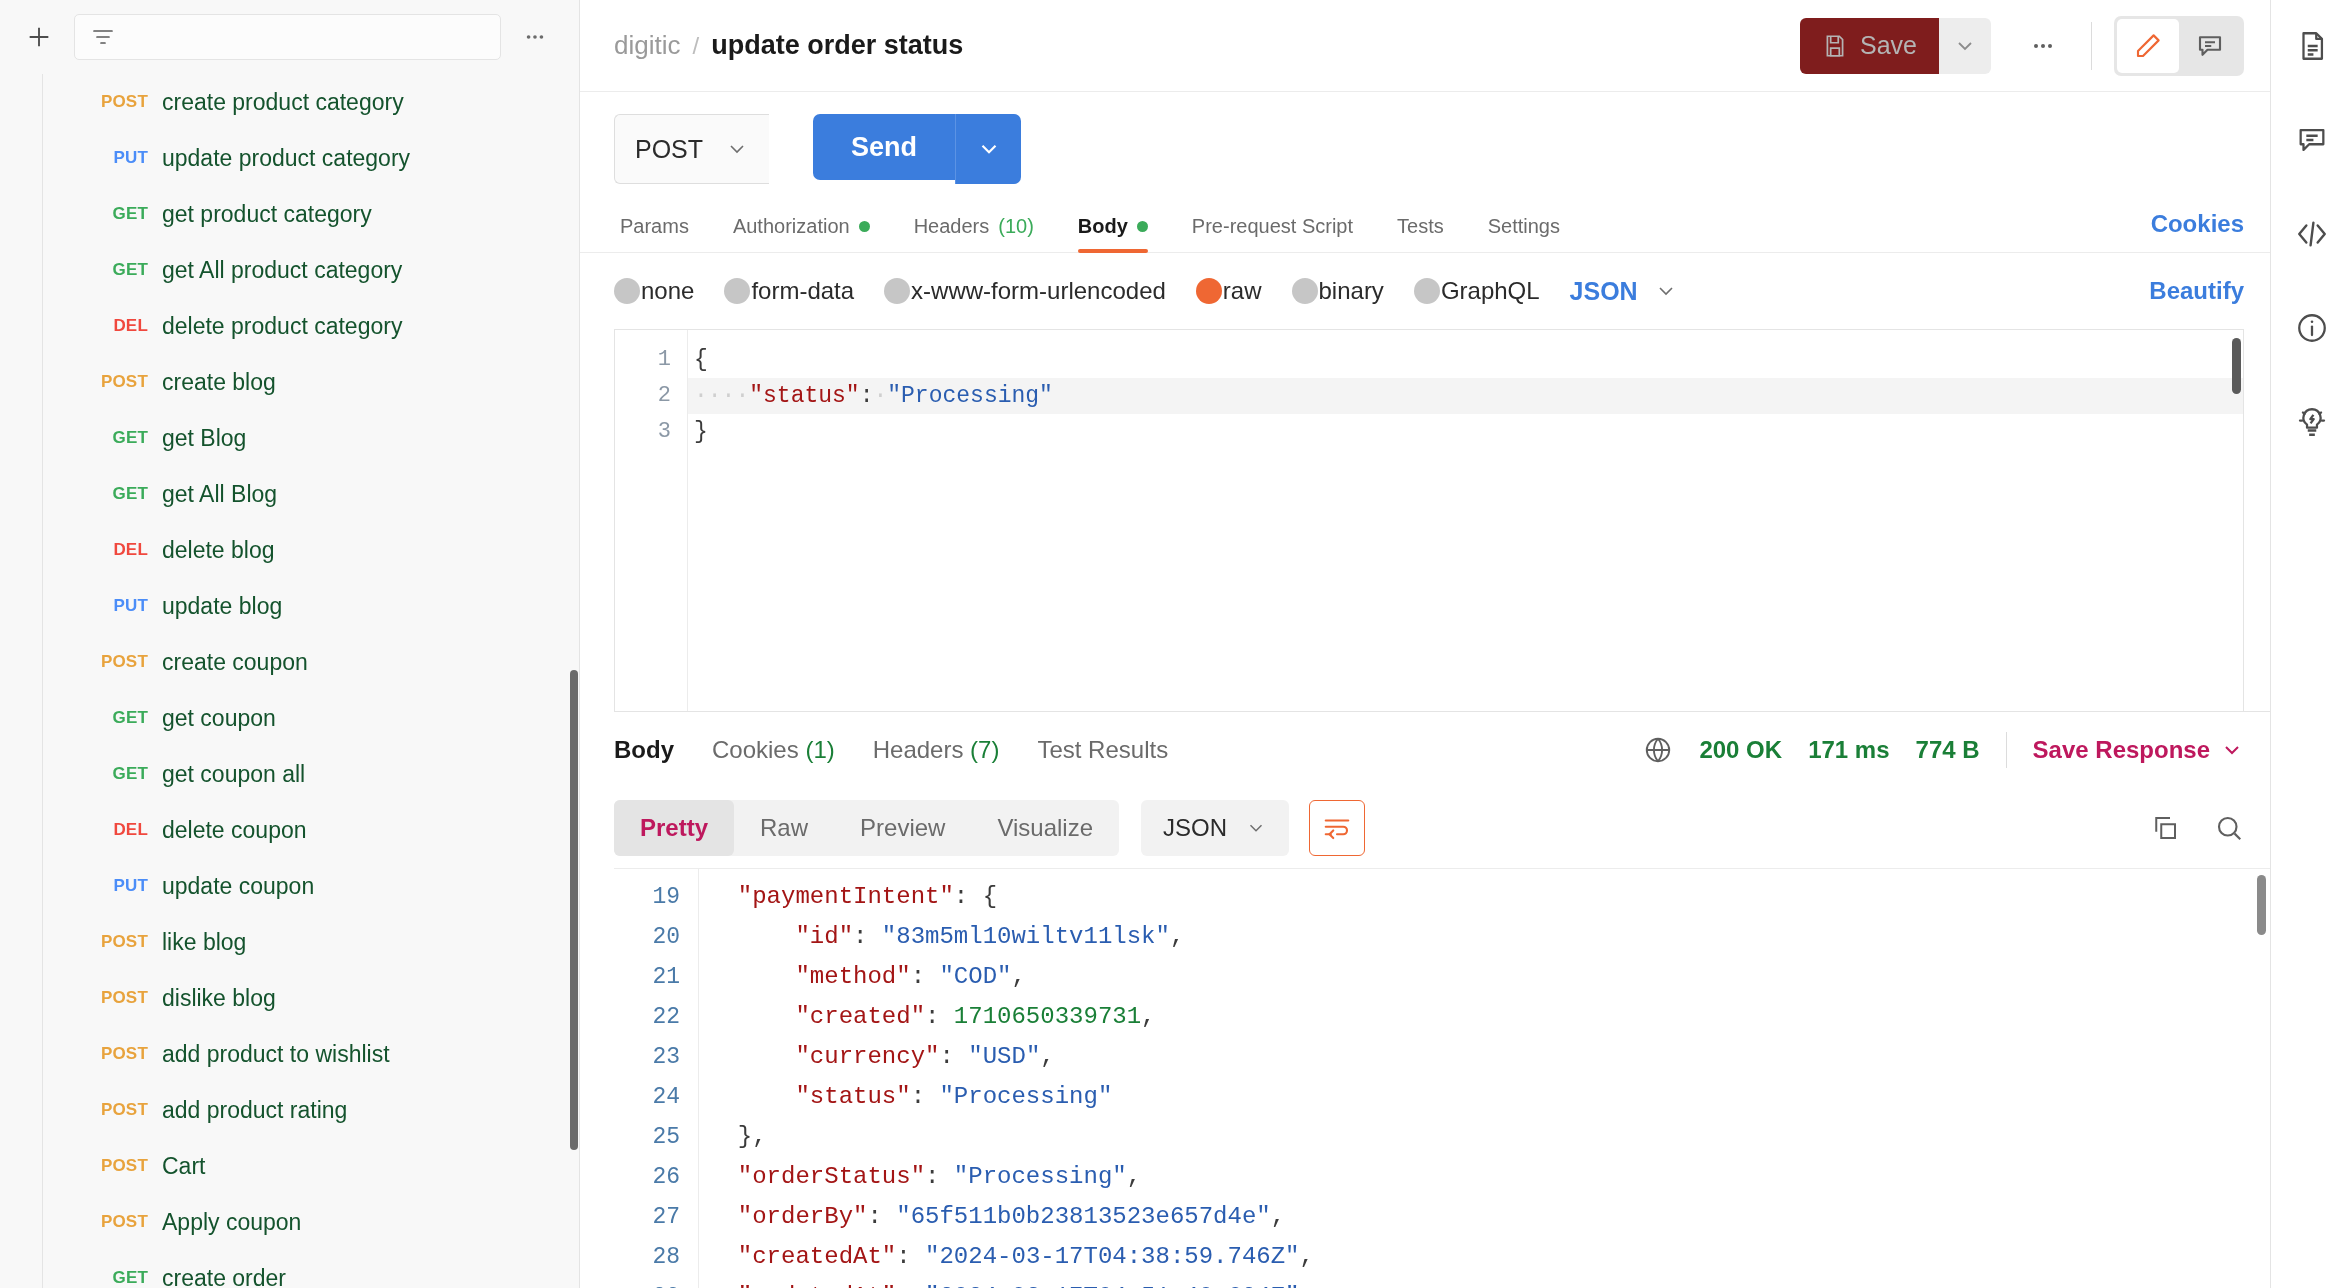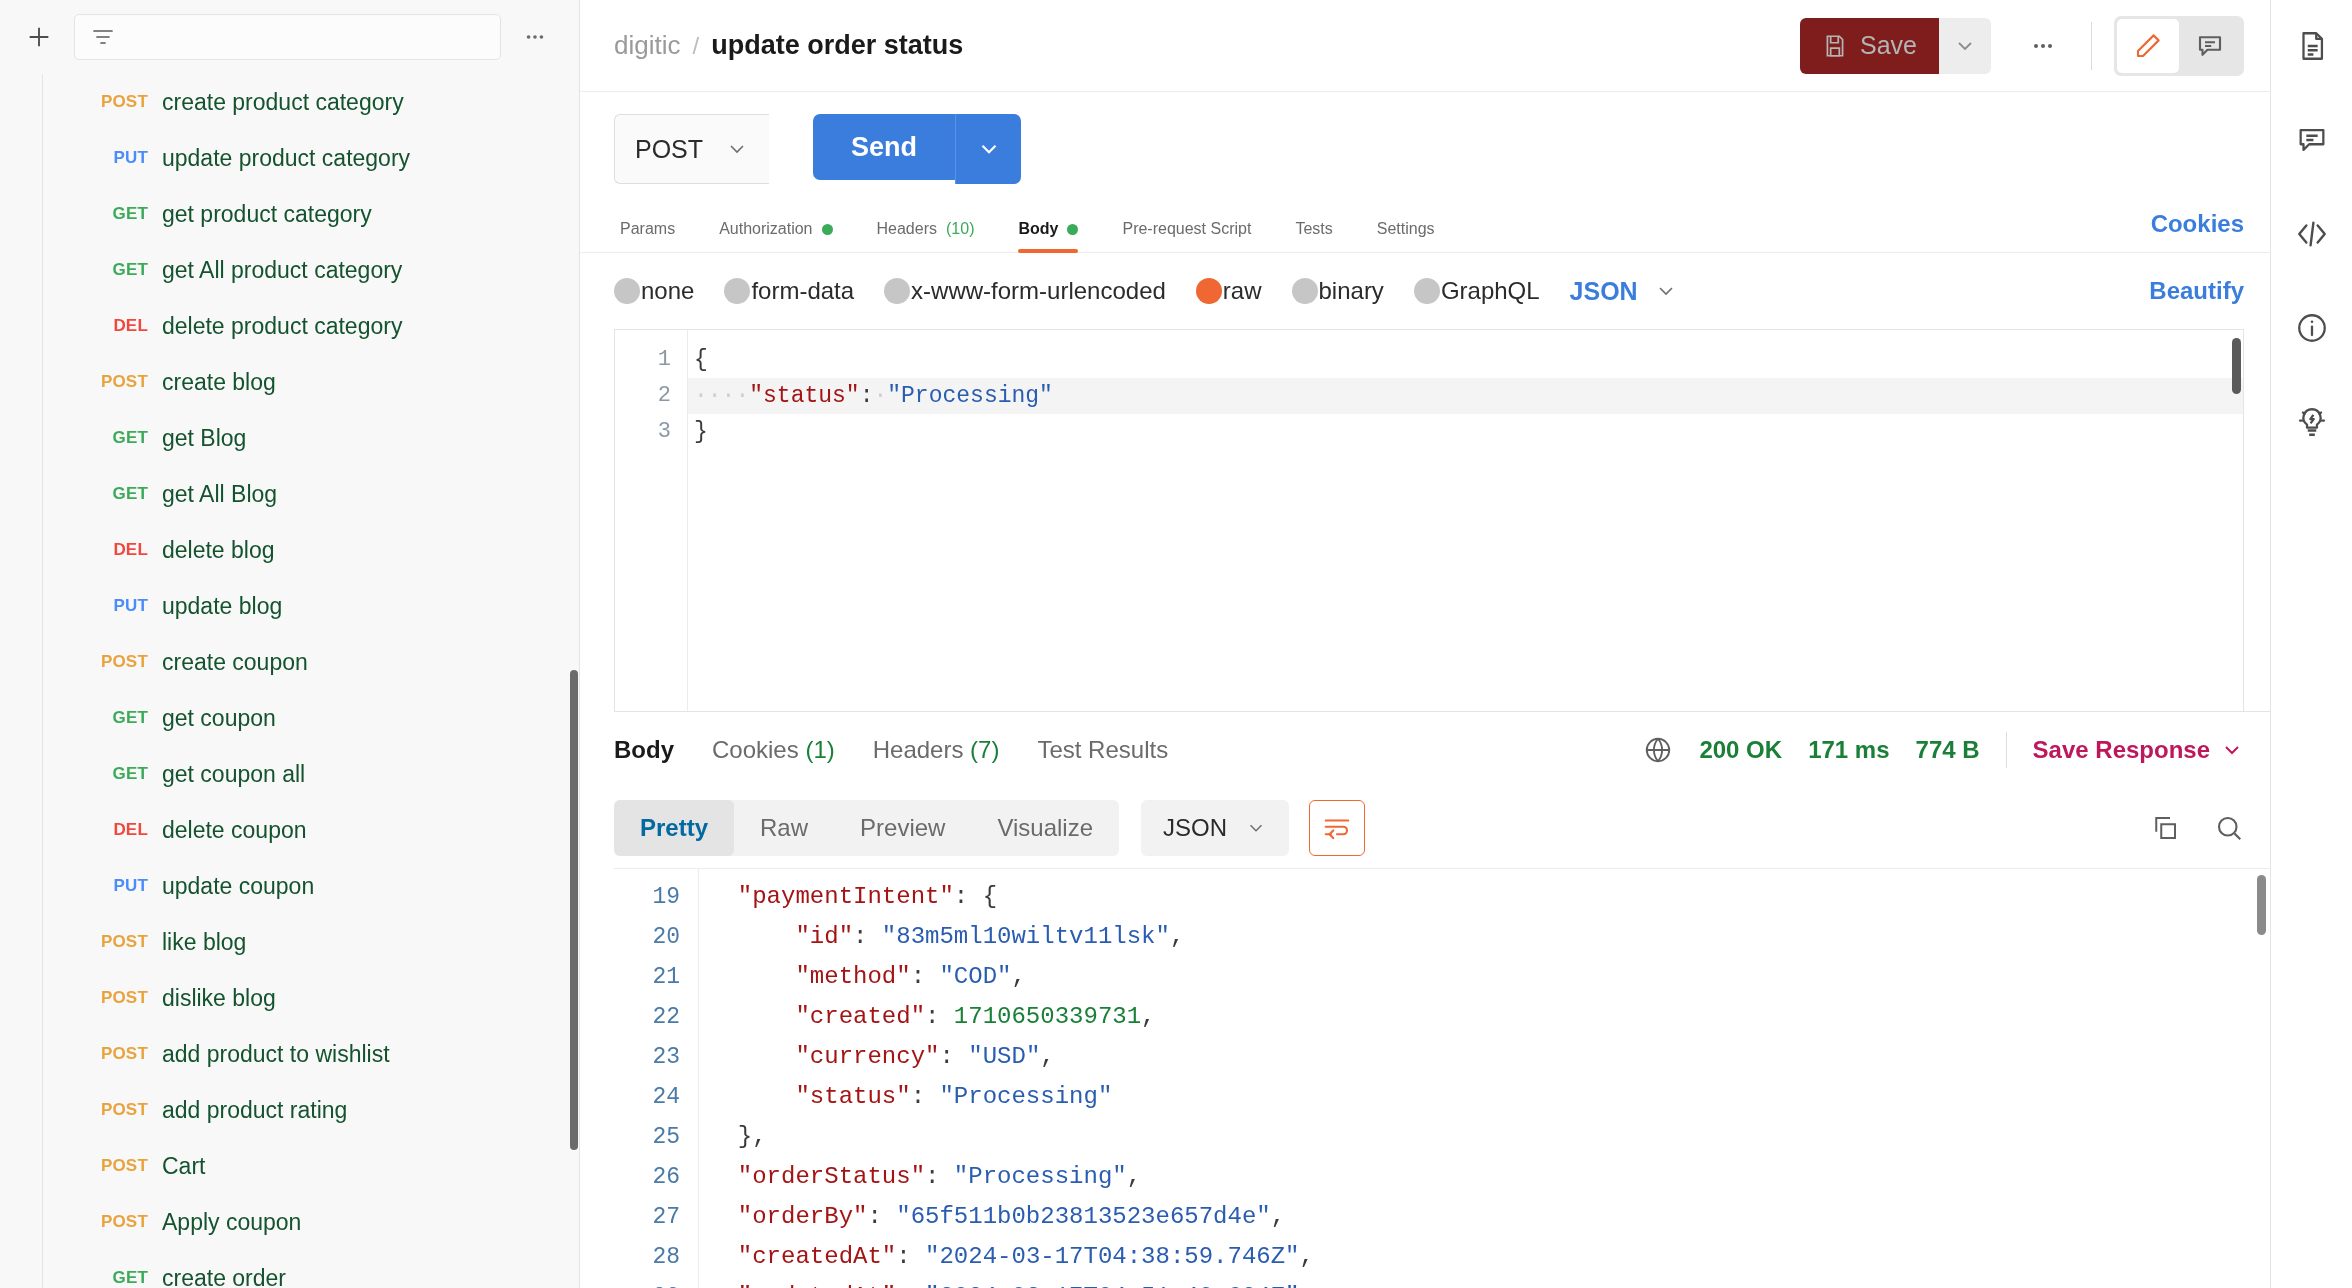--- a/index.html
+++ b/index.html
@@ -180,21 +180,21 @@
 
   
   .reqtabs {
     display: flex; align-items: flex-end;
     padding: 0 26px 0 34px; margin-top: 26px;
     border-bottom: 1px solid #ececec;
     gap: 0;
   }
   .rtab {
     padding: 0 22px 14px 22px;
-    font-size: 16px; color: #6b6b6b;
+    font-size: 20px; color: #6b6b6b;
     cursor: pointer; position: relative;
     display: flex; align-items: center; gap: 9px;
     white-space: nowrap;
     text-align: center;
   }
   .rtab:first-child { padding-left: 6px; }
   .rtab.active { color: #1a1a1a; font-weight: 700; }
   .rtab.active::after {
     content: ""; position: absolute; left: 22px; right: 22px; bottom: -1px;
     height: 4px; background: #ef6733; border-radius: 2px;
@@ -303,21 +303,21 @@
     display: flex; align-items: center; height: 80px; flex: none;
     padding-right: 26px;
   }
   .fmtseg {
     display: flex; background: #f2f2f2; border-radius: 6px; height: 56px;
   }
   .fmt {
     display: flex; align-items: center; padding: 0 26px;
     font-size: 24px; color: #6b6b6b; cursor: pointer; border-radius: 6px;
   }
-  .fmt.active { background: #e4e4e4; color: #0369a1; font-weight: 700; }
+  .fmt.active { background: #e4e4e4; color: #be185d; font-weight: 700; }
   .fmt-json {
     margin-left: 22px; height: 56px; background: #f2f2f2; border-radius: 6px;
     display: flex; align-items: center; gap: 18px; padding: 0 22px;
     font-size: 24px; color: #2b2b2b; cursor: pointer;
   }
   .fmt-json svg { width: 22px; height: 22px; color: #6e6e6e; }
   .wrap-btn {
     margin-left: 20px; width: 56px; height: 56px;
     border: 1px solid #ef6733; border-radius: 6px;
     display: flex; align-items: center; justify-content: center;

